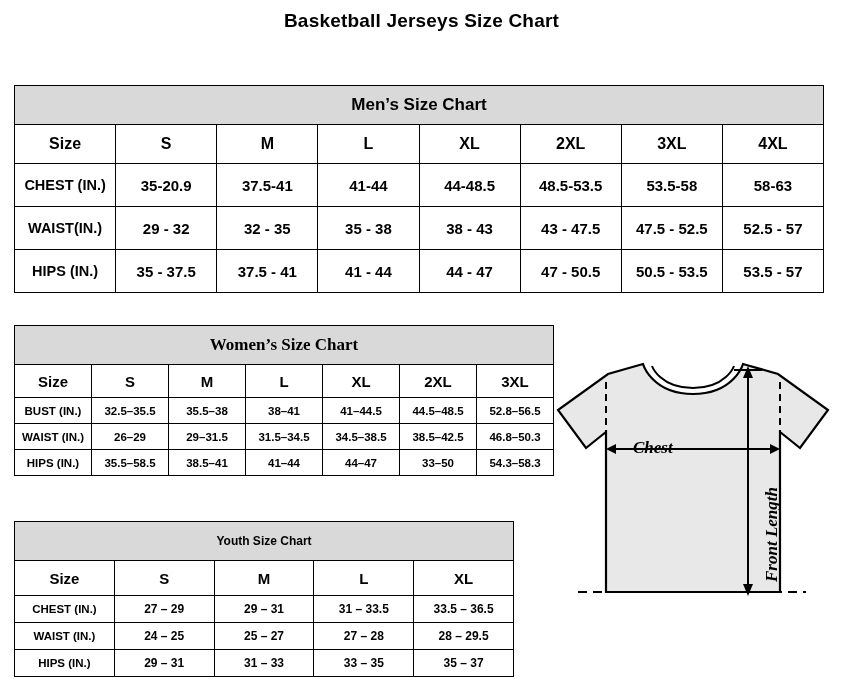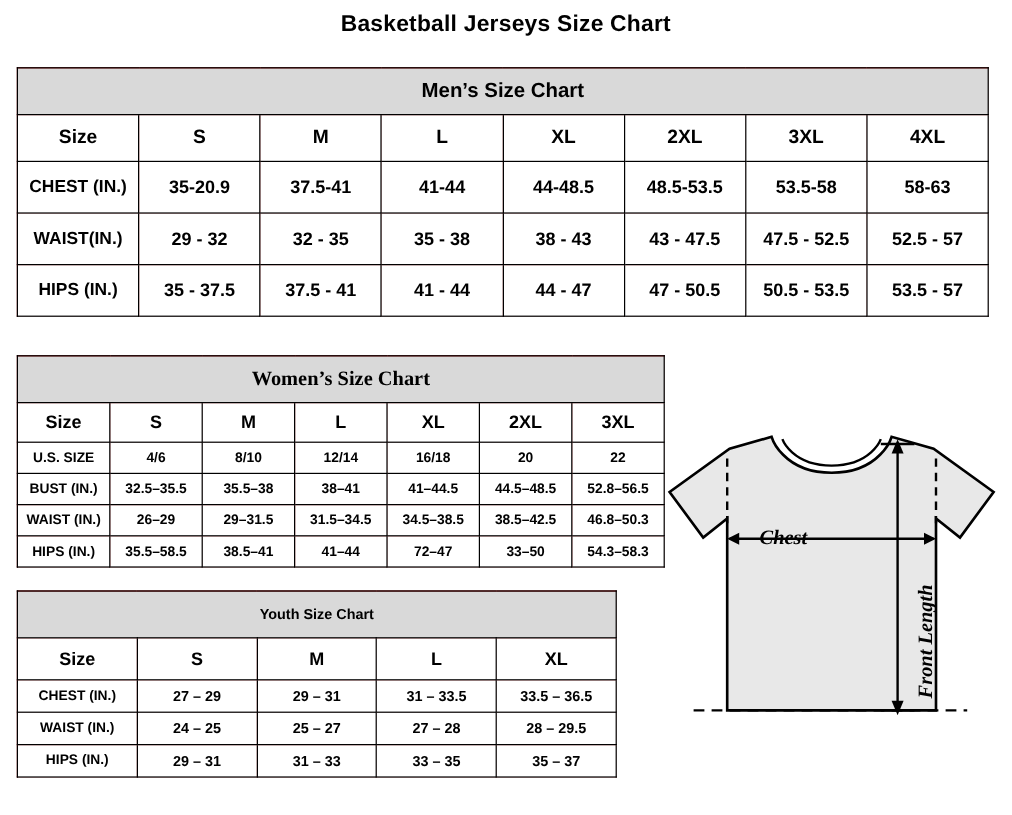--- a/index.html
+++ b/index.html
@@ -22,21 +22,22 @@
     margin-top: 10px;
     margin-bottom: 8px;
     letter-spacing: 0.2px;
   }
   .chart-wrap {
     position: absolute;
   }
   table.size-table {
     border-collapse: collapse;
     table-layout: fixed;
-    background: #b91c1c;
+    background: #ec4899;
+    margin-top: 29px;
   }
   table.size-table td, table.size-table th {
     border: 1px solid #000000;
     text-align: center;
     vertical-align: middle;
     font-weight: bold;
     background: #ffffff;
     padding: 0;
   }
   .caption-cell {
@@ -169,29 +170,20 @@
       <tr>
         <td class="hdr-cell" style="width:92px">Size</td>
         <td class="hdr-cell">S</td>
         <td class="hdr-cell">M</td>
         <td class="hdr-cell">L</td>
         <td class="hdr-cell">XL</td>
         <td class="hdr-cell">2XL</td>
         <td class="hdr-cell">3XL</td>
       </tr>
       <tr>
-        <td class="row-label">U.S. SIZE</td>
-        <td class="val-cell">4/6</td>
-        <td class="val-cell">8/10</td>
-        <td class="val-cell">12/14</td>
-        <td class="val-cell">16/18</td>
-        <td class="val-cell">20</td>
-        <td class="val-cell">22</td>
-      </tr>
-      <tr>
         <td class="row-label">BUST  (IN.)</td>
         <td class="val-cell">32.5–35.5</td>
         <td class="val-cell">35.5–38</td>
         <td class="val-cell">38–41</td>
         <td class="val-cell">41–44.5</td>
         <td class="val-cell">44.5–48.5</td>
         <td class="val-cell">52.8–56.5</td>
       </tr>
       <tr>
         <td class="row-label">WAIST  (IN.)</td>
@@ -200,21 +192,21 @@
         <td class="val-cell">31.5–34.5</td>
         <td class="val-cell">34.5–38.5</td>
         <td class="val-cell">38.5–42.5</td>
         <td class="val-cell">46.8–50.3</td>
       </tr>
       <tr>
         <td class="row-label">HIPS  (IN.)</td>
         <td class="val-cell">35.5–58.5</td>
         <td class="val-cell">38.5–41</td>
         <td class="val-cell">41–44</td>
-        <td class="val-cell">72–47</td>
+        <td class="val-cell">44–47</td>
         <td class="val-cell">33–50</td>
         <td class="val-cell">54.3–58.3</td>
       </tr>
     </tbody>
   </table>
 </div>
 
 <div class="chart-wrap" id="youth-wrap">
   <table class="size-table" id="youth-table">
     <tbody>

